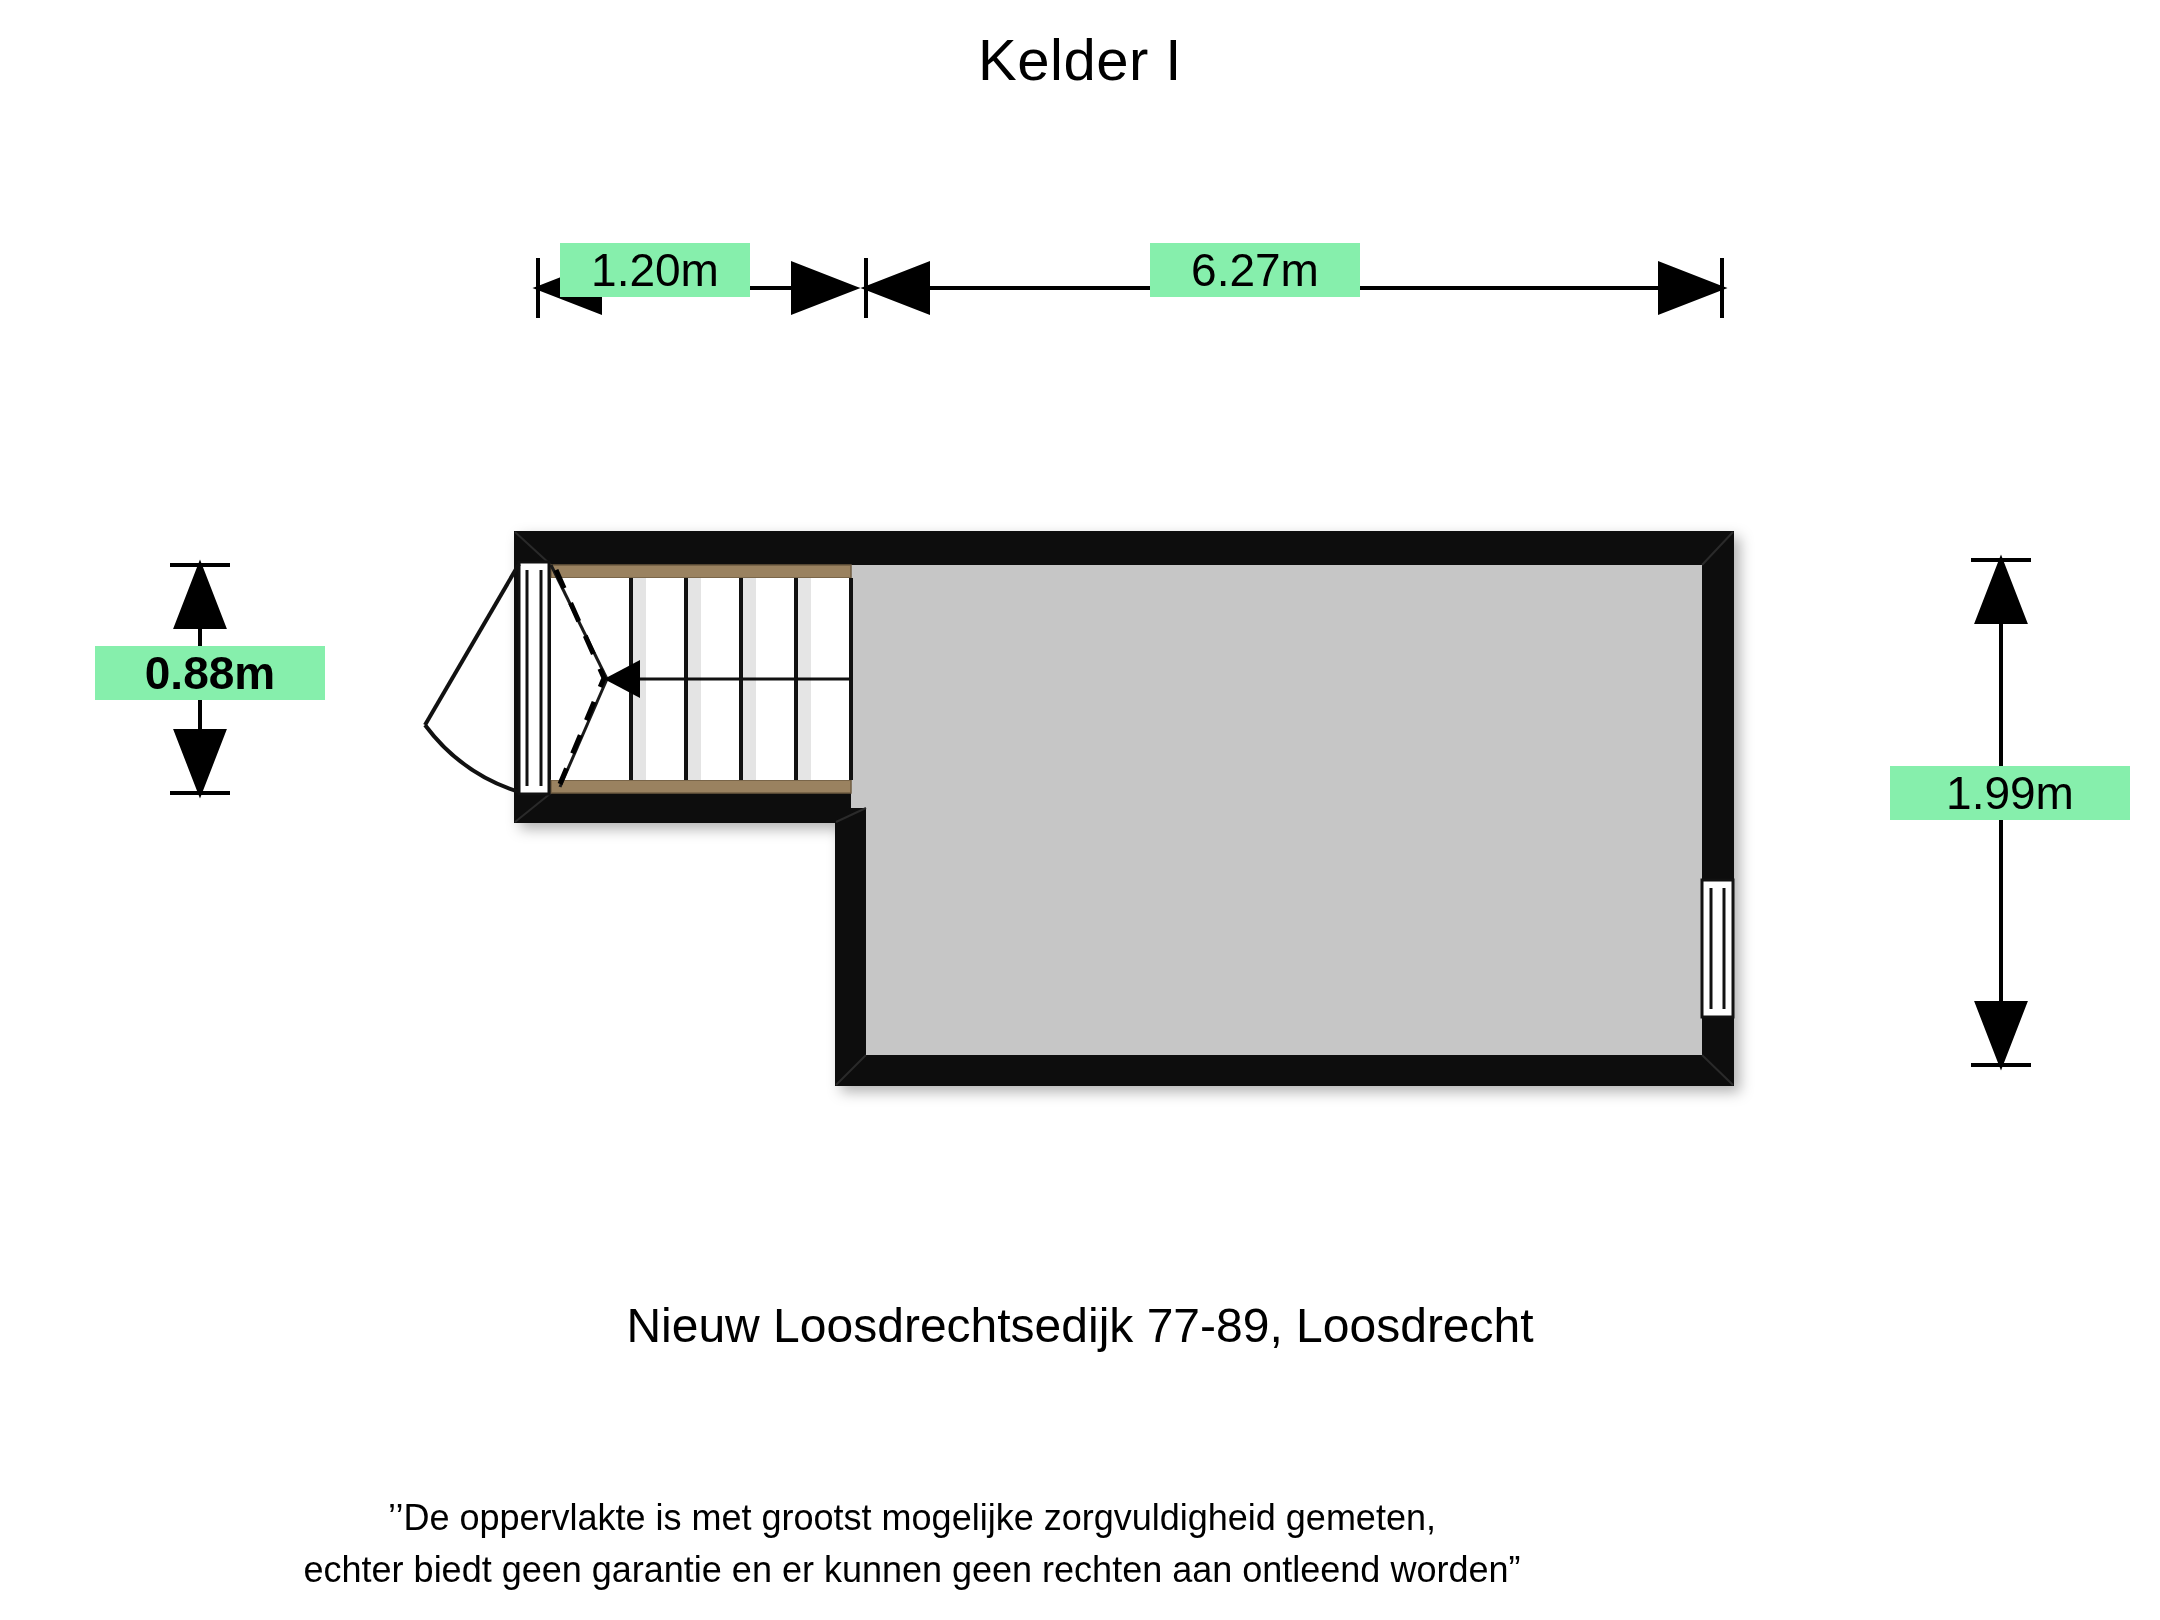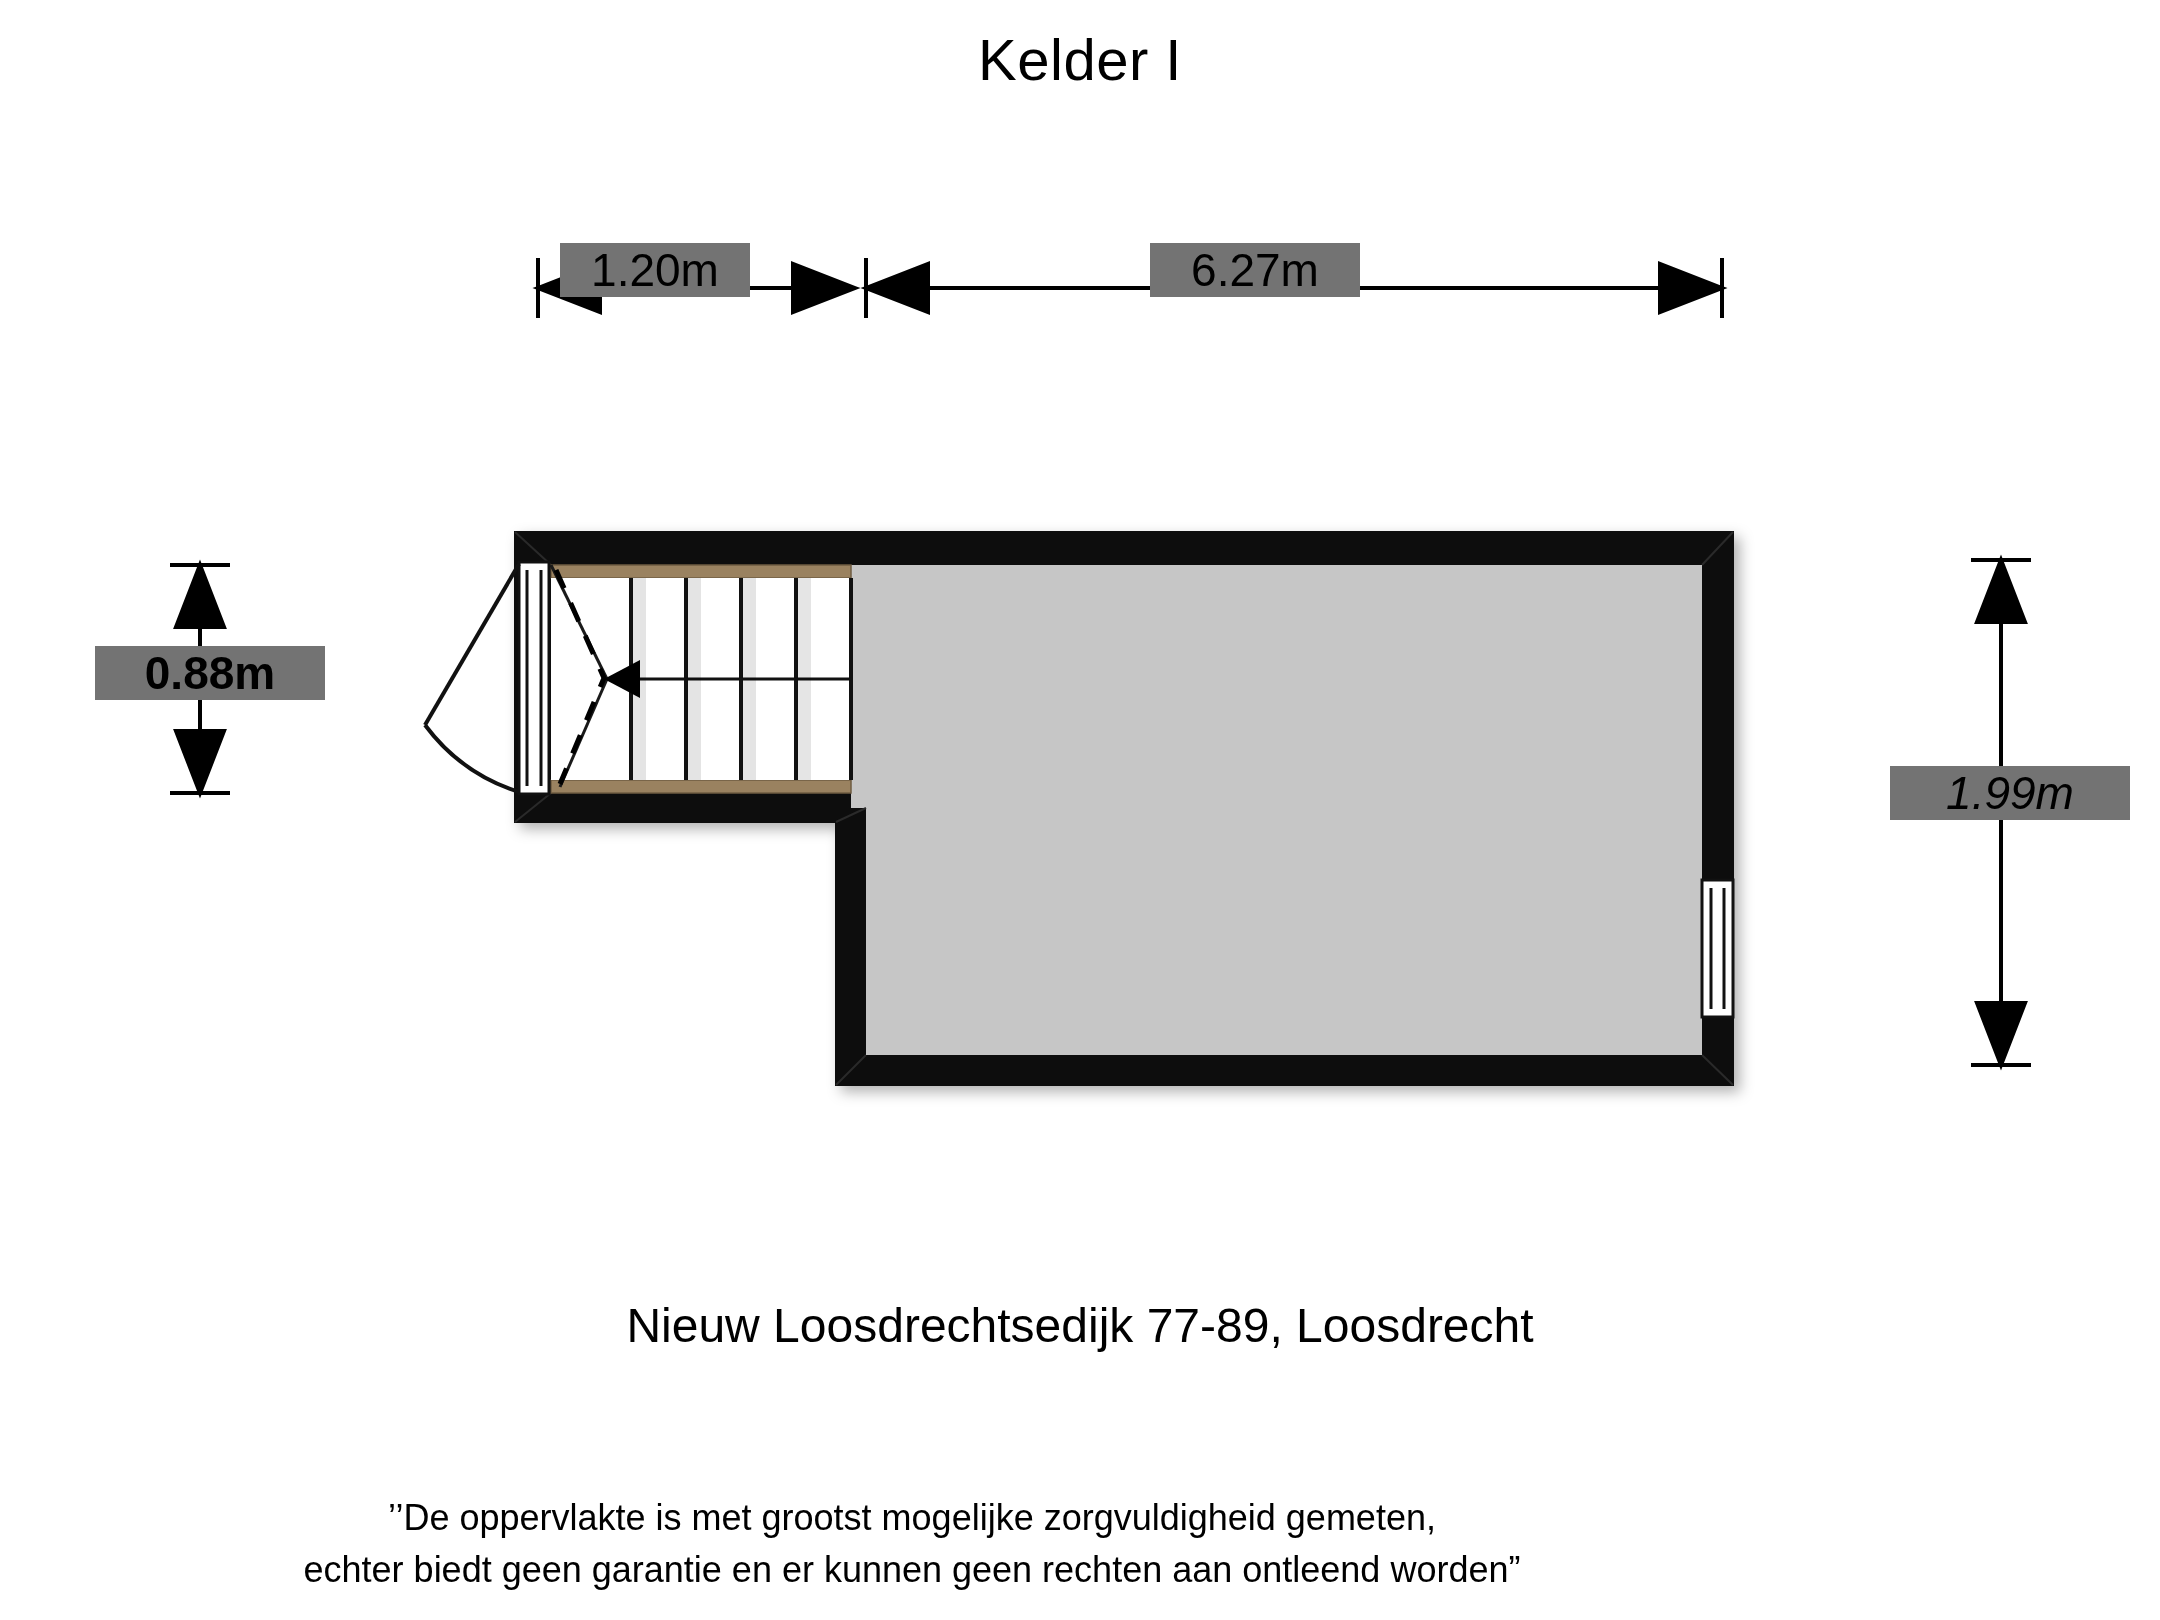--- a/index.html
+++ b/index.html
@@ -36,28 +36,28 @@
     letter-spacing: 0.5px;
     color: #000;
   }
 
   
   .dim-label {
     position: absolute;
     font-size: 46px;
     font-weight: 400;
     color: #000;
-    background: #737373;
+    background: #86efac;
     white-space: nowrap;
     text-align: center;
   }
   #dim-top-left-label  { left: 560px;  top: 243px; width: 190px; }
   #dim-top-right-label { left: 1150px; top: 243px; width: 210px; }
   #dim-left-label      { left: 95px;   top: 646px; width: 230px; font-weight: bold; }
-  #dim-right-label     { left: 1890px; top: 766px; width: 240px; font-style: italic; }
+  #dim-right-label     { left: 1890px; top: 766px; width: 240px; }
 
   
   #dim-layer {
     position: absolute;
     left: 0; top: 0;
     width: 2160px; height: 1620px;
     pointer-events: none;
   }
 
   

